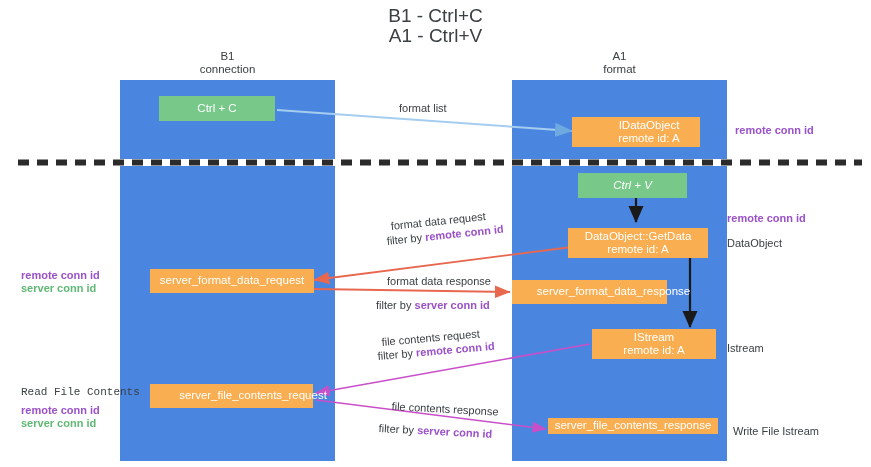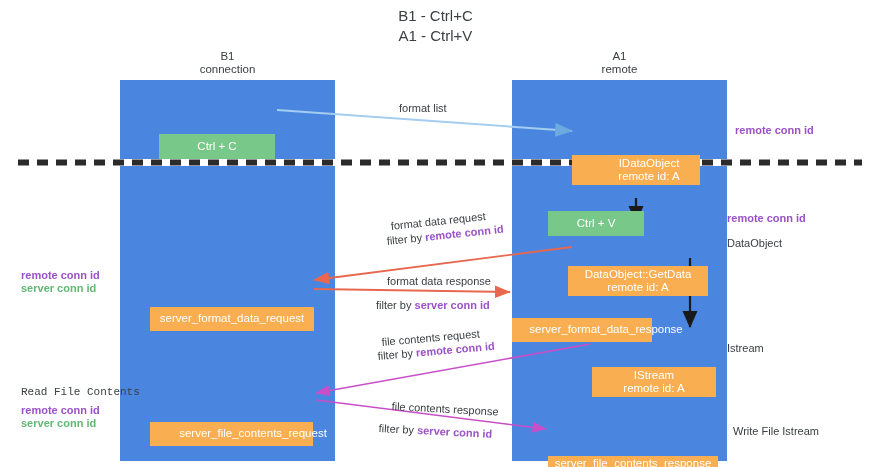--- a/index.html
+++ b/index.html
@@ -10,36 +10,36 @@
     color:#3c4043;
     overflow:hidden;
     position:relative;
   }
   #stage{position:absolute;left:0;top:0;width:871px;height:467px;}
   svg#wires{position:absolute;left:0;top:0;width:871px;height:467px;pointer-events:none;}
 
   
   .title{
     position:absolute;left:0;top:6px;width:871px;
-    text-align:center;font-size:15px;line-height:20px;color:#3c4043;
+    text-align:center;font-size:19px;line-height:20px;color:#3c4043;
   }
 
   
   .colhead{position:absolute;text-align:center;font-size:11.5px;line-height:13px;color:#3c4043;}
 
   
   .lane{position:absolute;background:#4a86e0;}
 
   
   .node{
     position:absolute;
     display:flex;flex-direction:column;
     align-items:center;justify-content:center;
     color:#ffffff;font-size:11.5px;line-height:13.5px;
-    text-align:center;box-sizing:border-box;margin-top:38px;
+    text-align:center;box-sizing:border-box;
   }
   .node.green{background:#78c88a;}
   .node.orange{background:#f8ae51;}
   .node span{display:block;white-space:nowrap;}
 
   
   .tx{position:absolute;font-size:11px;line-height:14px;color:#3c4043;white-space:nowrap;}
   .tx.purple{color:#9b51c8;font-weight:bold;}
   .tx.green{color:#5fb974;font-weight:bold;}
   .lbl-line{position:absolute;font-size:11px;line-height:14px;color:#3c4043;white-space:nowrap;}
@@ -55,21 +55,21 @@
     <div>B1 - Ctrl+C</div>
     <div>A1 - Ctrl+V</div>
   </div>
 
   <div class="colhead" style="left:120px;top:50px;width:215px;">
     <div>B1</div>
     <div>connection</div>
   </div>
   <div class="colhead" style="left:512px;top:50px;width:215px;">
     <div>A1</div>
-    <div>remote</div>
+    <div>format</div>
   </div>
 
   <div class="lane" style="left:120px;top:80px;width:215px;height:79px;"></div>
   <div class="lane" style="left:512px;top:80px;width:215px;height:79px;"></div>
   <div class="lane" style="left:120px;top:166px;width:215px;height:295px;"></div>
   <div class="lane" style="left:512px;top:166px;width:215px;height:295px;"></div>
 
   <svg id="wires" viewBox="0 0 871 467">
     <defs>
       <marker id="ar-blue" markerWidth="9" markerHeight="7" refX="8.5" refY="3.5" orient="auto">
@@ -105,34 +105,34 @@
 
   <div class="node green" style="left:159px;top:96px;width:116px;height:25px;">
     <span>Ctrl + C</span>
   </div>
 
   <div class="node orange" style="left:572px;top:117px;width:128px;height:30px;padding-left:26px;">
     <span>IDataObject</span>
     <span>remote id: A</span>
   </div>
 
-  <div class="node green" style="left:548px;top:173px;width:96px;height:25px;">
+  <div class="node green" style="left:578px;top:173px;width:109px;height:25px;font-style:italic;">
     <span>Ctrl + V</span>
   </div>
 
   <div class="node orange" style="left:568px;top:228px;width:140px;height:30px;">
     <span>DataObject::GetData</span>
     <span>remote id: A</span>
   </div>
 
   <div class="node orange" style="left:150px;top:269px;width:164px;height:24px;">
     <span>server_format_data_request</span>
   </div>
 
-  <div class="node orange" style="left:512px;top:280px;width:140px;height:24px;padding-left:48px;">
+  <div class="node orange" style="left:512px;top:280px;width:155px;height:24px;padding-left:48px;">
     <span>server_format_data_response</span>
   </div>
 
   <div class="node orange" style="left:592px;top:329px;width:124px;height:30px;">
     <span>IStream</span>
     <span>remote id: A</span>
   </div>
 
   <div class="node orange" style="left:150px;top:384px;width:163px;height:24px;padding-left:43px;">
     <span>server_file_contents_request</span>

